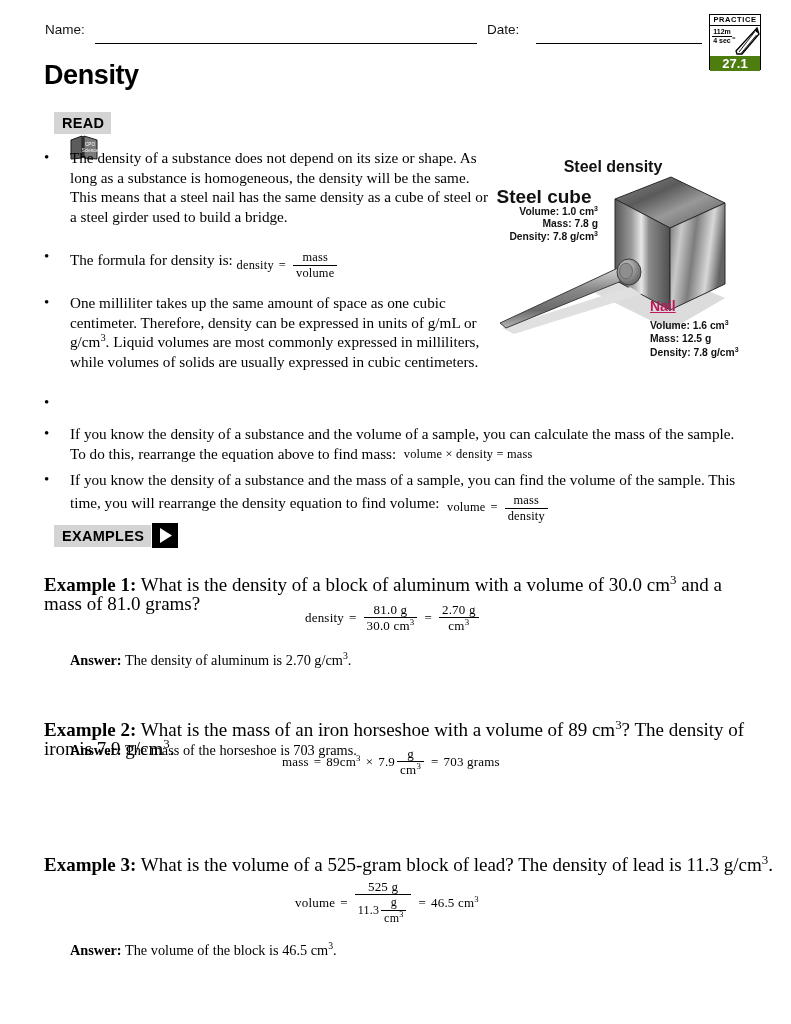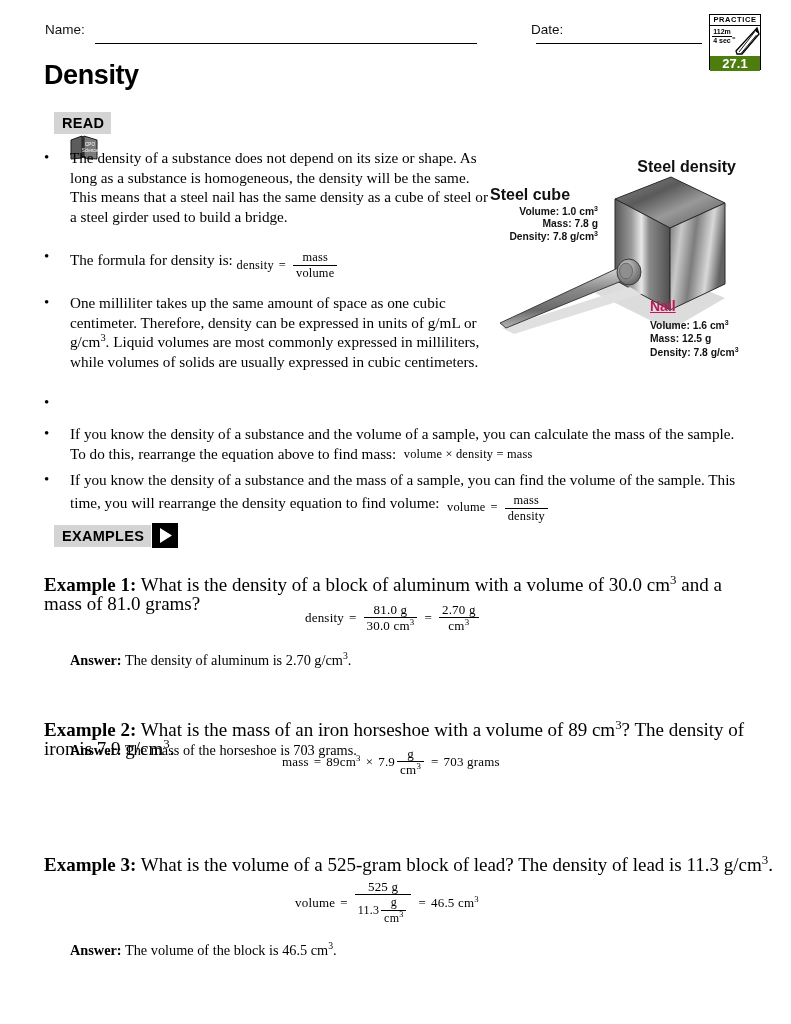--- a/index.html
+++ b/index.html
@@ -17,21 +17,21 @@
   }
 
   
   .hdr-label {
     position: absolute;
     font-family: "Liberation Sans", sans-serif;
     font-size: 13.5px;
     color: #111;
   }
   #name-label { left: 45px; top: 22px; }
-  #date-label { left: 487px; top: 22px; margin-left: 44px; }
+  #date-label { left: 487px; top: 22px; }
 
   .rule {
     position: absolute;
     height: 0;
     border-top: 1.6px solid #000;
   }
   #name-rule { left: 95px; top: 43px; width: 382px; }
   #date-rule { left: 536px; top: 43px; width: 166px; }
 
   #page-title {
@@ -173,33 +173,33 @@
     padding: 1px 3px 0 3px;
     line-height: 13px;
   }
   .fml-inline { position: relative; top: 4px; }
 
   
   #figure { position: absolute; left: 490px; top: 158px; width: 300px; height: 220px; }
   #fig-title {
     position: absolute;
     left: 0; top: 0; width: 246px;
-    text-align: right;
+    text-align: center;
     font-family: "Liberation Sans", sans-serif;
     font-weight: bold;
     font-size: 16px;
     color: #111;
   }
   #cube-label {
     position: absolute;
     left: 0; top: 28px; width: 108px;
-    text-align: left;
-    font-family: "Liberation Sans", sans-serif;
-    font-weight: bold;
-    font-size: 16px;
+    text-align: center;
+    font-family: "Liberation Sans", sans-serif;
+    font-weight: bold;
+    font-size: 19px;
     color: #111;
   }
   #cube-stats {
     position: absolute;
     left: -8px; top: 48px; width: 116px;
     text-align: right;
     font-family: "Liberation Sans", sans-serif;
     font-weight: bold;
     font-size: 10.3px;
     line-height: 12.4px;

